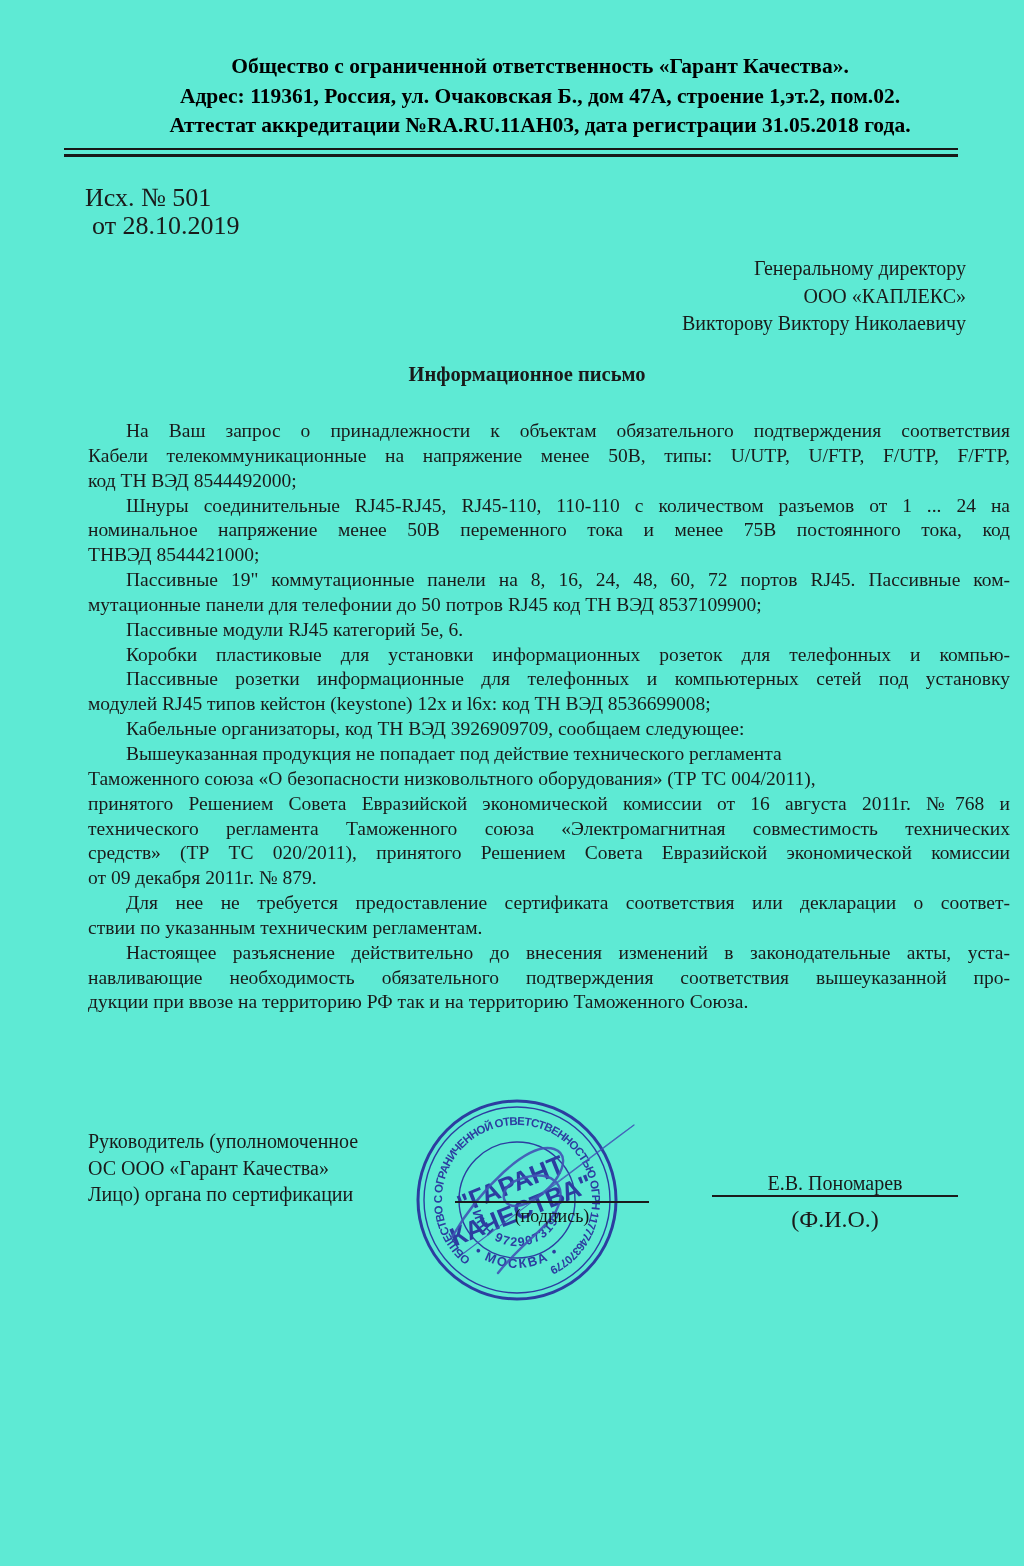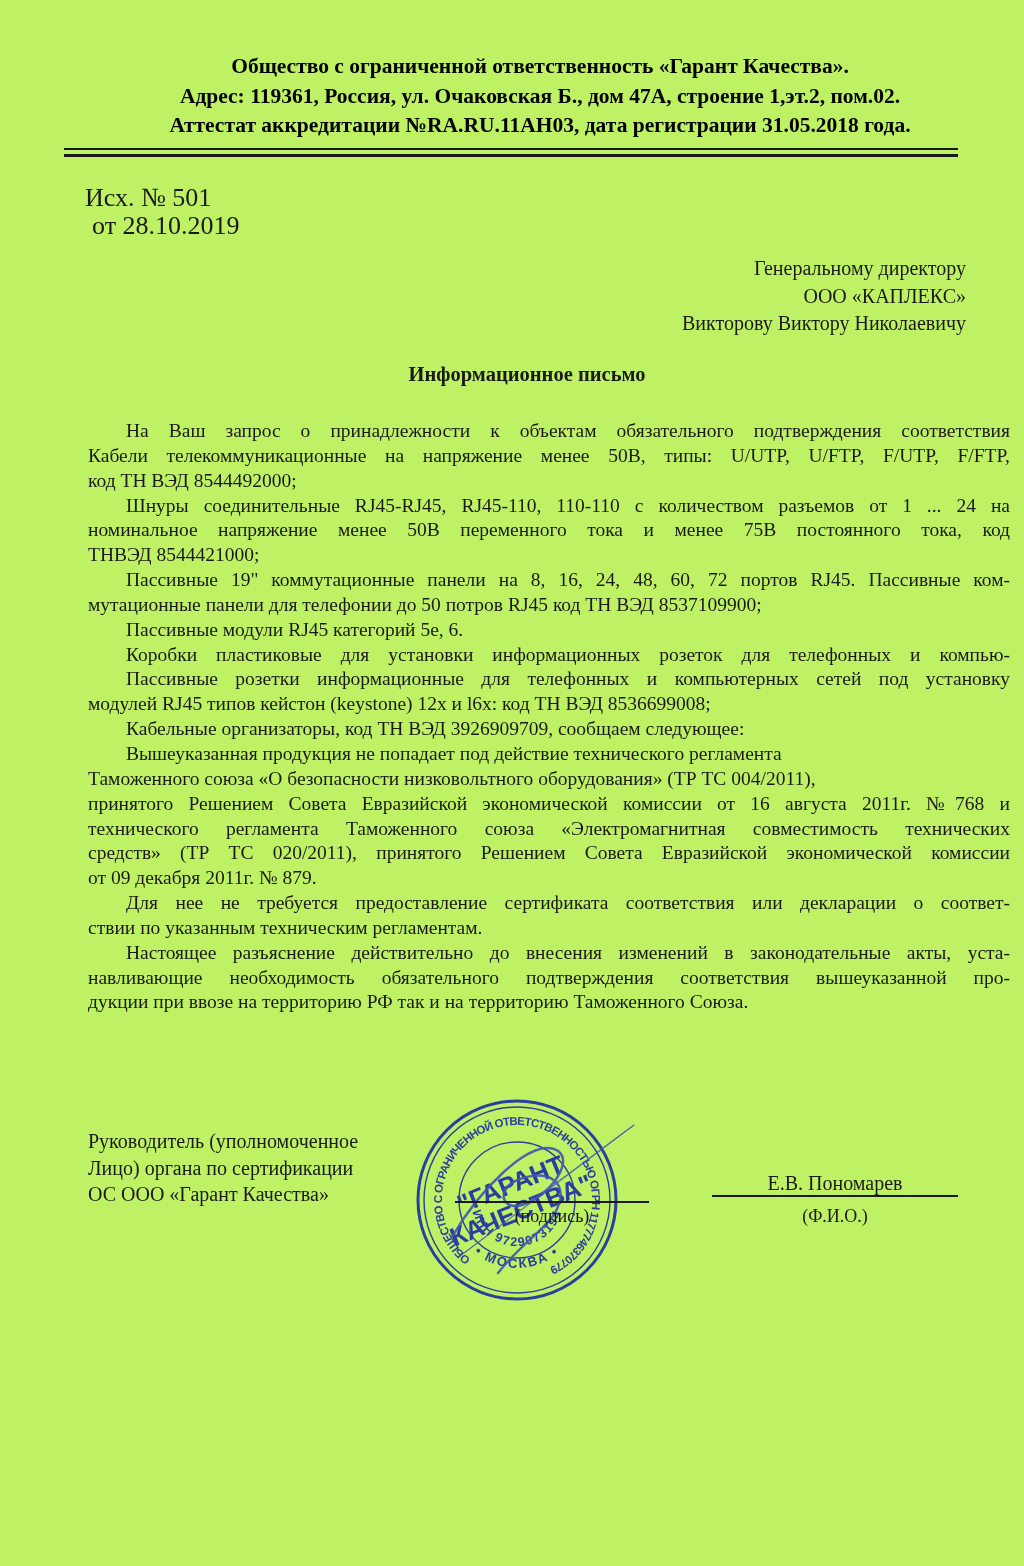--- a/index.html
+++ b/index.html
@@ -1,16 +1,16 @@
 <!DOCTYPE html>
 <html><head>
 <meta charset="utf-8">
 <style>
   html,body{margin:0;padding:0;background:#e8e8e8;}
-  .page{position:relative;width:1024px;height:1566px;margin:0 auto;background:#bef264;
+  .page{position:relative;width:1024px;height:1566px;margin:0 auto;background:#5eead4;
         font-family:"Liberation Serif", serif;color:#1a1a1a;overflow:hidden;}
 
   .letterhead{position:absolute;left:90px;top:52px;width:900px;text-align:center;
               font-weight:700;font-size:21.5px;line-height:29.5px;color:#000;}
 
   .rule{position:absolute;left:64px;top:148px;width:894px;height:4px;
         border-top:2px solid #181818;border-bottom:3px solid #181818;}
 
   .ref{position:absolute;left:85px;top:184px;font-size:26px;line-height:28px;}
   .ref .l2{padding-left:7px;}
@@ -31,21 +31,21 @@
 
   .stamp{position:absolute;left:402px;top:1085px;width:230px;height:230px;overflow:visible;}
 
   .sign-line{position:absolute;left:455px;top:1201px;width:194px;height:0;
              border-top:2.5px solid #1b1b1b;}
   .sign-cap{position:absolute;left:458px;top:1206px;width:188px;text-align:center;
             font-size:18px;color:#141414;}
 
   .fio{position:absolute;left:712px;top:1172px;width:246px;text-align:center;
        font-size:20px;border-bottom:2.5px solid #1b1b1b;}
-  .fio-cap{position:absolute;left:712px;top:1206px;width:246px;text-align:center;font-size:18px;}
+  .fio-cap{position:absolute;left:712px;top:1206px;width:246px;text-align:center;font-size:24px;}
 
   .seal-sans{font-family:"Liberation Sans", sans-serif;}
 </style>
 </head>
 <body>
 
 <div class="page">
 
   <header class="letterhead">
     <div>Общество с ограниченной ответственность «Гарант Качества».</div>
@@ -90,22 +90,22 @@
       <div class="bl">от 09 декабря 2011г. № 879.</div>
       <div class="bl ind fit">Для нее не требуется предоставление сертификата соответствия или декларации о соответ-</div>
       <div class="bl">ствии по указанным техническим регламентам.</div>
       <div class="bl ind fit">Настоящее разъяснение действительно до внесения изменений в законодательные акты, уста-</div>
       <div class="bl fit">навливающие необходимость обязательного подтверждения соответствия вышеуказанной про-</div>
       <div class="bl">дукции при ввозе на территорию РФ так и на территорию Таможенного Союза.</div>
     </div>
 
   <div class="signer">
     <div>Руководитель (уполномоченное</div>
+    <div>ОС ООО «Гарант Качества»</div>
     <div>Лицо) органа по сертификации</div>
-    <div>ОС ООО «Гарант Качества»</div>
   </div>
 
   <svg class="stamp" viewBox="0 0 230 230" aria-hidden="true">
     <g fill="none" stroke="#2c3da0">
       <circle cx="115" cy="115" r="99" stroke-width="3"></circle>
       <circle cx="115" cy="115" r="93" stroke-width="1.4"></circle>
       <circle cx="115" cy="115" r="58" stroke-width="1.4"></circle>
     </g>
     <defs>
       <path id="sealOuterPath" d="M68.8,174.1 A75,75 0 1 1 161.2,55.9 A75,75 0 1 1 68.8,174.1"></path>

